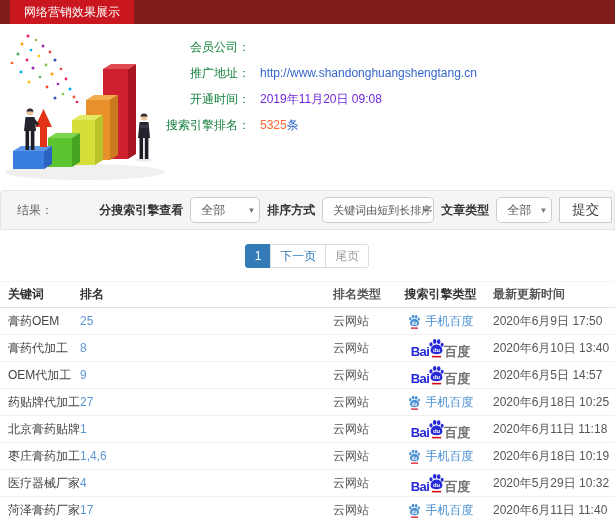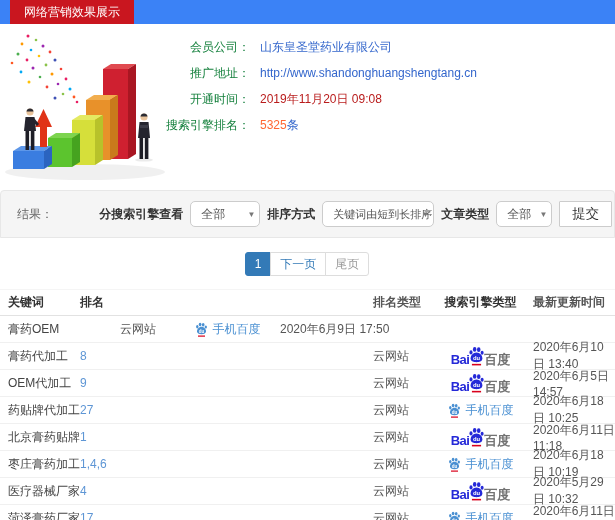--- a/index.html
+++ b/index.html
@@ -1,36 +1,36 @@
 <!DOCTYPE html>
 <html><head>
 <meta charset="utf-8">
 <style>
   * { margin:0; padding:0; box-sizing:border-box; }
   html,body { background:#fff; }
   body { font-family:"Liberation Sans","DejaVu Sans",sans-serif; font-size:12px; color:#555; }
   .page { position:relative; width:615px; height:520px; background:#fff; overflow:hidden; }
 
   
-  .topbar { height:24px; background:#3b82f6; display:flex; align-items:stretch; }
+  .topbar { height:24px; background:#7f1d1d; display:flex; align-items:stretch; }
   .toptab { margin-left:10px; background:#c9161f; color:#fff; padding:0 14px; display:flex; align-items:center; font-size:12px; }
 
   
   .info-section { position:relative; height:166px; }
   .chart-illustration { position:absolute; left:0; top:8px; width:185px; height:152px; }
   .info-fields { position:absolute; left:150px; top:10px; }
   .info-row { display:flex; align-items:center; height:26px; }
   .info-label { width:100px; text-align:right; color:#15803d; }
-  .info-value { margin-left:10px; color:#b91c1c; }
+  .info-value { margin-left:10px; color:#6d28d9; }
   .info-value.link { color:#3366cc; text-decoration:none; cursor:pointer; }
   .rank-count { color:#ff6633; margin-left:10px; }
   .rank-unit { color:#3366cc; }
 
   
-  .filter-bar { height:48px; background:#f5f5f5; border:1px solid #e7e7e7; border-radius:4px 4px 0 0;
+  .filter-bar { height:40px; background:#f5f5f5; border:1px solid #e7e7e7; border-radius:4px 4px 0 0;
                 display:flex; align-items:center; padding:0 16px; }
   .result-label { color:#666; }
   .filter-right { margin-left:auto; display:flex; align-items:center; gap:7px; margin-right:-14px; }
   .filter-label { color:#333; font-weight:bold; white-space:nowrap; }
   .select-box { position:relative; height:26px; line-height:24px; background:#fff; border:1px solid #ccc;
                 border-radius:5px; padding:0 16px 0 10px; color:#555; white-space:nowrap; cursor:pointer; overflow:hidden; }
   .select-box .caret { position:absolute; right:4px; top:0; font-size:8px; color:#777; line-height:26px; }
   .sel-engine { width:70px; }
   .sel-sort { width:112px; font-size:11px; }
   .sel-article { width:56px; }
@@ -45,21 +45,21 @@
   .page-item.last { color:#999; border-radius:0 3px 3px 0; }
 
   
   .data-table { margin-top:13px; }
   .t-row { display:flex; align-items:center; height:27px; border-bottom:1px solid #f0f0f0; }
   .t-row.head { border-top:1px solid #f5f5f5; border-bottom:1px solid #e2e2e2; color:#333; font-weight:bold; }
   .c-keyword { width:80px; padding-left:8px; color:#444; overflow:hidden; white-space:nowrap; }
   .t-row.head .c-keyword { color:#333; }
   .c-rank { width:253px; }
   .c-rank .rank-link { color:#5e96d5; cursor:pointer; }
-  .c-ranktype { width:59px; color:#555;margin-left:40px; }
+  .c-ranktype { width:59px; color:#555; }
   .c-engine { width:97px; display:flex; align-items:center; justify-content:center; }
   .c-updated { flex:1; padding-left:4px; color:#555; }
 
   
   .engine-pc { display:inline-flex; align-items:flex-end; line-height:1; }
   .engine-pc .bai { color:#2529d8; font-size:13px; font-weight:bold; letter-spacing:-0.5px; }
   .engine-pc .bdcn { color:#737373; font-size:13px; font-weight:bold; }
   .engine-pc svg { margin:0 -1px; }
   .engine-mobile { display:inline-flex; align-items:center; gap:5px; line-height:1; }
   .engine-mobile .mtext { color:#4a90d2; font-size:12px; }
@@ -157,21 +157,20 @@
         <path d="M140 93 L148 93 L148 96 L140 96 Z" fill="#3a3a46"></path>
         <rect x="139.5" y="106" width="3.6" height="21" fill="#1d1d26"></rect>
         <rect x="144.8" y="106" width="3.6" height="21" fill="#1d1d26"></rect>
         <ellipse cx="144" cy="128" rx="9" ry="1.6" fill="#000" opacity="0.08"></ellipse>
       </g>
     </svg>
 
     <div class="info-fields">
       <div class="info-row">
         <span class="info-label">会员公司：</span>
-        <a class="info-value link">山东皇圣堂药业有限公司</a>
       </div>
       <div class="info-row">
         <span class="info-label">推广地址：</span>
         <a class="info-value link">http://www.shandonghuangshengtang.cn</a>
       </div>
       <div class="info-row">
         <span class="info-label">开通时间：</span>
         <span class="info-value">2019年11月20日 09:08</span>
       </div>
       <div class="info-row">
@@ -214,20 +213,21 @@
     <div class="t-row head">
       <span class="c-keyword">关键词</span>
       <span class="c-rank">排名</span>
       <span class="c-ranktype">排名类型</span>
       <span class="c-engine">搜索引擎类型</span>
       <span class="c-updated">最新更新时间</span>
     </div>
     <div>
   <div class="t-row">
     <span class="c-keyword">膏药OEM</span>
+    <span class="c-rank"><a class="rank-link">25</a></span>
     <span class="c-ranktype">云网站</span>
     <span class="c-engine">
             <span class="engine-mobile">
     <svg viewBox="0 0 26 30" width="13" height="15">
     <ellipse cx="4.6" cy="9.5" rx="2.4" ry="3.3" fill="#4a90d2"></ellipse>
     <ellipse cx="10.2" cy="5" rx="2.7" ry="3.6" fill="#4a90d2"></ellipse>
     <ellipse cx="16.4" cy="5.4" rx="2.7" ry="3.6" fill="#4a90d2"></ellipse>
     <ellipse cx="21.6" cy="10" rx="2.3" ry="3.2" fill="#4a90d2"></ellipse>
     <path d="M13 9.5 C7.5 9.5 4 14.5 4 18.5 C4 22.5 7.5 24.5 13 24.5 C18.5 24.5 22 22.5 22 18.5 C22 14.5 18.5 9.5 13 9.5 Z" fill="#4a90d2"></path>
     <text x="13" y="21.5" font-size="9" fill="#fff" text-anchor="middle" font-weight="bold">du</text>

